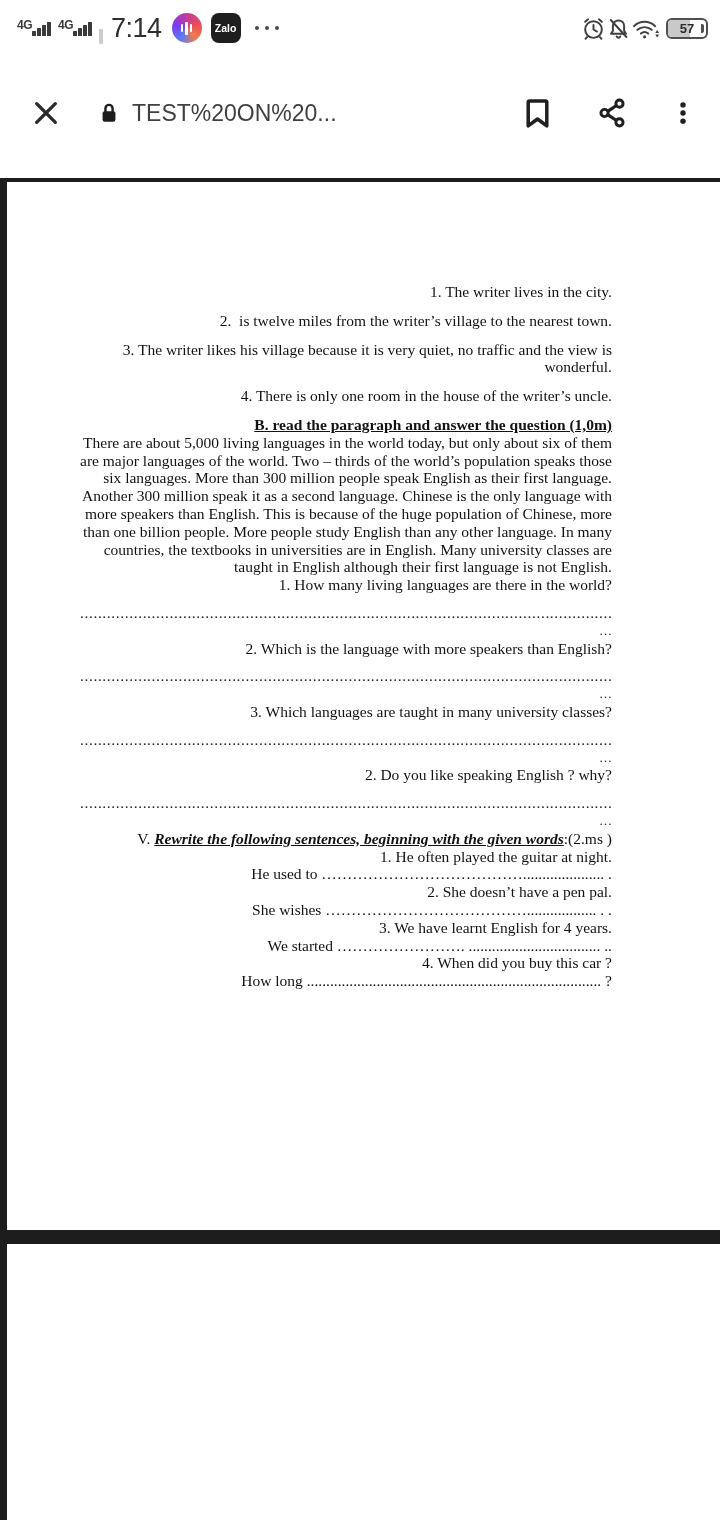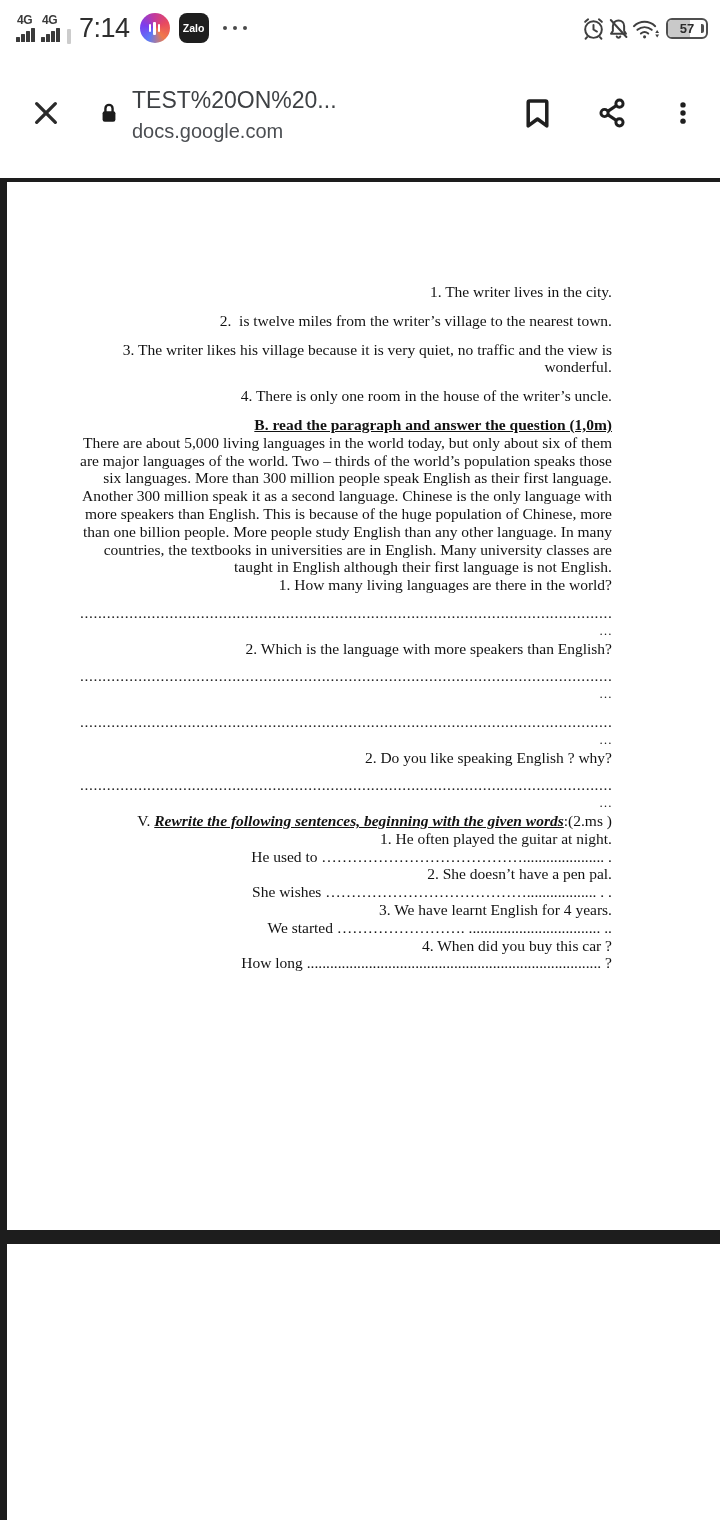--- a/index.html
+++ b/index.html
@@ -7,21 +7,21 @@
   body {
     width:720px; height:1520px; background:#ffffff; overflow:hidden;
     font-family:"Liberation Sans", sans-serif; position:relative;
   }
 
   
   .status-bar {
     height:56px; display:flex; align-items:center; padding:0 16px; background:#fff;
   }
   .sb-left { display:flex; align-items:center; }
-  .signal { display:flex; flex-direction:column; align-items:flex-start; margin-right:5px; }
+  .signal { display:flex; flex-direction:row; align-items:flex-start; margin-right:5px; }
   .signal .net-label { font-size:12px; font-weight:bold; color:#3a3a3a; letter-spacing:-0.5px; line-height:11px; margin-left:1px; }
   .bars { display:flex; align-items:flex-end; height:15px; margin-top:1px; }
   .bars span { width:3.5px; background:#3a3a3a; margin-right:1.5px; border-radius:0.5px; }
   .bars span:nth-child(1){height:5px;} .bars span:nth-child(2){height:8px;}
   .bars span:nth-child(3){height:11px;} .bars span:nth-child(4){height:14px;}
   .dim-bar { width:4px; height:15px; background:#cccccc; border-radius:1px; align-self:flex-end; margin:0 8px 0 1px; }
   .sb-time { font-size:27px; font-weight:normal; color:#2e2e2e; letter-spacing:-0.5px; margin-right:10px; }
   .app-icon {
     width:30px; height:30px; border-radius:50%; margin-right:9px;
     background:conic-gradient(from 210deg, #5b7bf7, #7a3df0, #c13a9e, #e84a5f, #f07a4a, #5b7bf7);
@@ -156,21 +156,20 @@
     </svg>
   </div>
   <div class="lock-wrap">
     <svg width="22" height="26" viewBox="0 0 24 26" fill="none">
       <path d="M8.1 12V8a3.9 3.9 0 0 1 7.8 0v4" stroke="#1c1c1c" stroke-width="2.6"></path>
       <rect x="5" y="11" width="14" height="11.5" rx="2.4" fill="#1c1c1c"></rect>
     </svg>
   </div>
   <div class="title-block">
     <div class="page-title">TEST%20ON%20...</div>
-    <div class="page-url">docs.google.com</div>
   </div>
   <div class="hdr-actions">
     <div class="hdr-btn">
       <svg width="33" height="35" viewBox="0 0 24 26" fill="none" stroke="#1f1f1f" stroke-width="2.6" stroke-linejoin="round">
         <path d="M6 3.8h12c.5 0 .9.4.9.9v17.5l-6.9-5.1-6.9 5.1V4.7c0-.5.4-.9.9-.9z"></path>
       </svg>
     </div>
     <div class="hdr-btn">
       <svg width="32" height="32" viewBox="0 0 24 24" fill="none" stroke="#1f1f1f" stroke-width="2.2">
         <circle cx="17.6" cy="5" r="2.7"></circle>
@@ -205,20 +204,21 @@
     <p>There are about 5,000 living languages in the world today, but only about six of them are major languages of the world. Two – thirds of the world’s population speaks those six languages. More than 300 million people speak English as their first language. Another 300 million speak it as a second language. Chinese is the only language with more speakers than English. This is because of the huge population of Chinese, more than one billion people. More people study English than any other language. In many countries, the textbooks in universities are in English. Many university classes are taught in English although their first language is not English.</p>
 
     <p>1. How many living languages are there in the world?</p>
     <div class="answer-line">........................................................................................................................................................</div>
     <div class="mini-dots">…</div>
 
     <p>2. Which is the language with more speakers than English?</p>
     <div class="answer-line">........................................................................................................................................................</div>
     <div class="mini-dots">…</div>
 
+    <p>3. Which languages are taught in many university classes?</p>
     <div class="answer-line">........................................................................................................................................................</div>
     <div class="mini-dots">…</div>
 
     <p>2. Do you like speaking English ? why?</p>
     <div class="answer-line">........................................................................................................................................................</div>
     <div class="mini-dots">…</div>
 
     <p><span>V. </span><span class="heading-v-main">Rewrite the following sentences, beginning with the given words</span><span>:(2.ms )</span></p>
 
     <p class="rewrite-prompt">1. He often played the guitar at night.</p>

